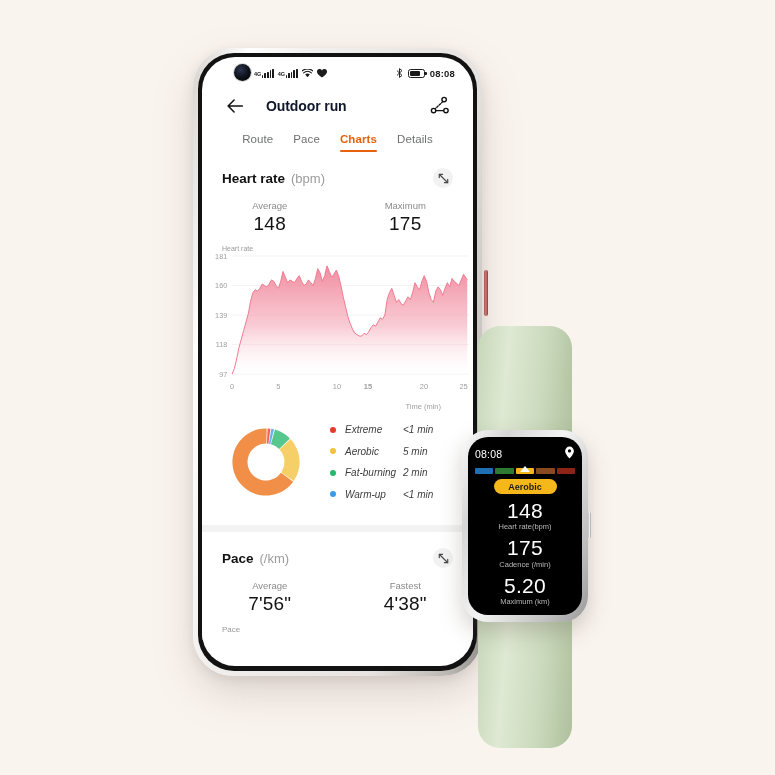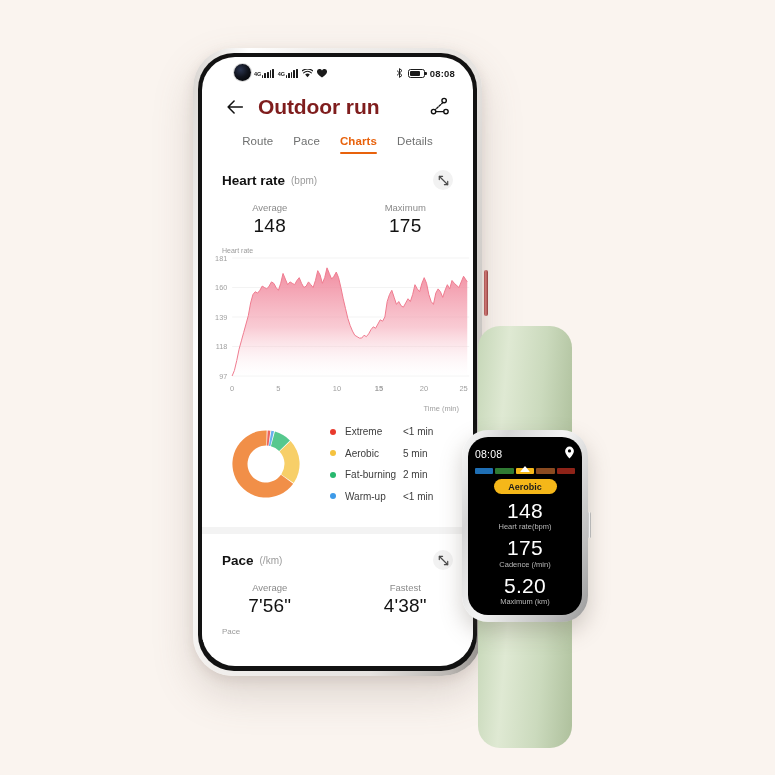--- a/index.html
+++ b/index.html
@@ -75,22 +75,22 @@
   }
   .battery span{ display:block; height:100%; width:78%; background:#1b1b1b; border-radius:1px; }
 
   
   .appheader {
     display:flex; align-items:center;
     padding:10px 22px 4px 22px;
   }
   .back-arrow { width:22px; height:22px; flex:none; cursor:pointer; }
   .page-title {
-    font-size:21px; font-weight:700; color:#7f1d1d;
-    margin-left:12px; letter-spacing:-.1px;
+    font-size:14px; font-weight:700; color:#0f172a;
+    margin-left:20px; letter-spacing:-.1px;
   }
   .share-btn { margin-left:auto; width:22px; height:22px; cursor:pointer; }
 
   
   .tabs {
     display:flex; justify-content:center; gap:20px;
     padding:12px 0 0 0;
   }
   .tab {
     font-size:11.5px; color:#6f7070; position:relative;
@@ -102,49 +102,49 @@
     height:2px; background:#e8620c; border-radius:1px;
   }
 
   
   .card { background:#fff; padding:0 0 6px 0; }
   .card-head {
     display:flex; align-items:center;
     padding:16px 20px 0 20px;
   }
   .card-title { font-size:13.5px; font-weight:700; color:#121212; }
-  .card-unit { font-size:10px; color:#9b9b9b; margin-left:6px; }
+  .card-unit { font-size:13px; color:#9b9b9b; margin-left:6px; }
   .expand-btn {
     margin-left:auto; width:20px; height:20px; border-radius:50%;
     background:#f2f2f2; display:flex; align-items:center; justify-content:center;
     cursor:pointer;
   }
 
   .stats { display:flex; padding:12px 0 4px 0; }
   .stat { flex:1; text-align:center; }
   .stat-label { font-size:9.5px; color:#8a8a8a; }
   .stat-value { font-size:19px; color:#121212; margin-top:2px; letter-spacing:.2px; }
 
   
   .chartwrap { position:relative; padding:6px 0 0 0; }
   .chart-axis-title { font-size:7px; color:#9b9b9b; padding-left:20px; }
   .hr-svg { display:block; width:100%; height:128px; }
   .xaxis {
     display:flex; padding:2px 2px 0 31px; position:relative;
   }
   .xtick { font-size:7.5px; color:#a0a0a0; position:absolute; transform:translateX(-50%);}
-  .xaxis-title { font-size:7.5px; color:#a0a0a0; text-align:right; padding:10px 14px 0 0;margin-left:16px; }
+  .xaxis-title { font-size:7.5px; color:#a0a0a0; text-align:right; padding:10px 32px 0 0;margin-left:16px; }
 
   
   .zones { display:flex; align-items:center; padding:8px 18px 14px 18px; }
   .donut-holder { width:84px; height:84px; flex:none; margin-left:4px;}
   .legend { flex:1; margin-left:22px; }
   .legend-row {
     display:flex; align-items:center;
-    font-size:10px; color:#3d3d3d; height:21.5px;
+    font-size:10px; color:#3d3d3d; height:21.5px;font-style:italic;
   }
   .legend-dot { width:6px; height:6px; border-radius:50%; flex:none; margin-right:9px; }
   .legend-name { flex:1; }
   .legend-val { width:52px; color:#3d3d3d; }
 
   .divider { height:7px; background:#f3f3f3; }
   .clip-label { font-size:8px; color:#9b9b9b; padding:6px 0 0 20px; }
 
   
   #watch-device {
@@ -315,21 +315,21 @@
                 <text x="26" y="36.1" text-anchor="end" font-size="7.5" fill="#a0a0a0" font-family="&quot;Liberation Sans&quot;, sans-serif">160</text>
                 <text x="26" y="6.6" text-anchor="end" font-size="7.5" fill="#a0a0a0" font-family="&quot;Liberation Sans&quot;, sans-serif">181</text>
               </g>
             <path id="hr-area" fill="url(#hrgrad)" stroke="none" d="M31.00 122.00 L33.38 116.38 L35.77 106.55 L38.15 95.31 L40.53 86.88 L42.91 78.45 L45.30 70.02 L47.68 61.60 L50.06 48.95 L52.45 40.52 L54.83 37.71 L57.21 39.12 L59.59 36.31 L61.98 32.10 L64.36 33.50 L66.74 34.90 L69.13 32.10 L71.51 27.88 L73.89 29.29 L76.27 33.50 L78.66 36.31 L81.04 29.29 L83.42 19.45 L85.80 25.07 L88.19 30.69 L90.57 27.88 L92.95 29.29 L95.34 30.69 L97.72 26.48 L100.10 23.67 L102.48 29.29 L104.87 33.50 L107.25 32.10 L109.63 27.88 L112.02 30.69 L114.40 33.50 L116.78 26.48 L119.16 16.64 L121.55 20.86 L123.93 29.29 L126.31 23.67 L128.70 13.83 L131.08 19.45 L133.46 25.07 L135.84 22.26 L138.23 18.05 L140.61 23.67 L142.99 33.50 L145.38 44.74 L147.76 54.57 L150.14 64.40 L152.52 71.43 L154.91 77.05 L157.29 81.26 L159.67 82.67 L162.05 84.07 L164.44 84.07 L166.82 81.26 L169.20 82.67 L171.59 79.86 L173.97 75.64 L176.35 72.83 L178.73 74.24 L181.12 70.02 L183.50 65.81 L185.88 67.21 L188.27 63.00 L190.65 47.55 L193.03 40.52 L195.41 36.31 L197.80 43.33 L200.18 50.36 L202.56 47.55 L204.95 51.76 L207.33 53.17 L209.71 48.95 L212.09 44.74 L214.48 47.55 L216.86 40.52 L219.24 30.69 L221.63 34.90 L224.01 37.71 L226.39 29.29 L228.77 23.67 L231.16 29.29 L233.54 40.52 L235.92 47.55 L238.30 50.36 L240.69 39.12 L243.07 34.90 L245.45 37.71 L247.84 43.33 L250.22 36.31 L252.60 30.69 L254.98 34.90 L257.37 26.48 L259.75 29.29 L264.52 33.50 L269.28 22.26 L273.09 27.88 L273.09 122.00 L31.00 122.00 Z"></path>
             <path id="hr-line" fill="none" stroke="#ef7a8e" stroke-width="1" stroke-linejoin="round" d="M31.00 122.00 L33.38 116.38 L35.77 106.55 L38.15 95.31 L40.53 86.88 L42.91 78.45 L45.30 70.02 L47.68 61.60 L50.06 48.95 L52.45 40.52 L54.83 37.71 L57.21 39.12 L59.59 36.31 L61.98 32.10 L64.36 33.50 L66.74 34.90 L69.13 32.10 L71.51 27.88 L73.89 29.29 L76.27 33.50 L78.66 36.31 L81.04 29.29 L83.42 19.45 L85.80 25.07 L88.19 30.69 L90.57 27.88 L92.95 29.29 L95.34 30.69 L97.72 26.48 L100.10 23.67 L102.48 29.29 L104.87 33.50 L107.25 32.10 L109.63 27.88 L112.02 30.69 L114.40 33.50 L116.78 26.48 L119.16 16.64 L121.55 20.86 L123.93 29.29 L126.31 23.67 L128.70 13.83 L131.08 19.45 L133.46 25.07 L135.84 22.26 L138.23 18.05 L140.61 23.67 L142.99 33.50 L145.38 44.74 L147.76 54.57 L150.14 64.40 L152.52 71.43 L154.91 77.05 L157.29 81.26 L159.67 82.67 L162.05 84.07 L164.44 84.07 L166.82 81.26 L169.20 82.67 L171.59 79.86 L173.97 75.64 L176.35 72.83 L178.73 74.24 L181.12 70.02 L183.50 65.81 L185.88 67.21 L188.27 63.00 L190.65 47.55 L193.03 40.52 L195.41 36.31 L197.80 43.33 L200.18 50.36 L202.56 47.55 L204.95 51.76 L207.33 53.17 L209.71 48.95 L212.09 44.74 L214.48 47.55 L216.86 40.52 L219.24 30.69 L221.63 34.90 L224.01 37.71 L226.39 29.29 L228.77 23.67 L231.16 29.29 L233.54 40.52 L235.92 47.55 L238.30 50.36 L240.69 39.12 L243.07 34.90 L245.45 37.71 L247.84 43.33 L250.22 36.31 L252.60 30.69 L254.98 34.90 L257.37 26.48 L259.75 29.29 L264.52 33.50 L269.28 22.26 L273.09 27.88"></path>
           </svg>
           <div class="xaxis" id="hr-xaxis" style="height: 12px;">
               <span class="xtick" style="left: 30.1111px;">0</span>
               <span class="xtick" style="left: 76.4009px;">5</span>
               <span class="xtick" style="left: 135px;">10</span>
-              <span class="xtick" style="left: 177px; font-weight: bold;">15</span>
+              <span class="xtick" style="left: 166px; font-weight: bold;">15</span>
               <span class="xtick" style="left: 222px;">20</span>
               <span class="xtick" style="left: 261.56px;">25</span>
             </div>
           <div class="xaxis-title">Time (min)</div>
         </div>
 
         <div class="zones">
           <div class="donut-holder">
             <svg viewBox="0 0 100 100" width="84" height="84">
               <g id="donut-slices">

